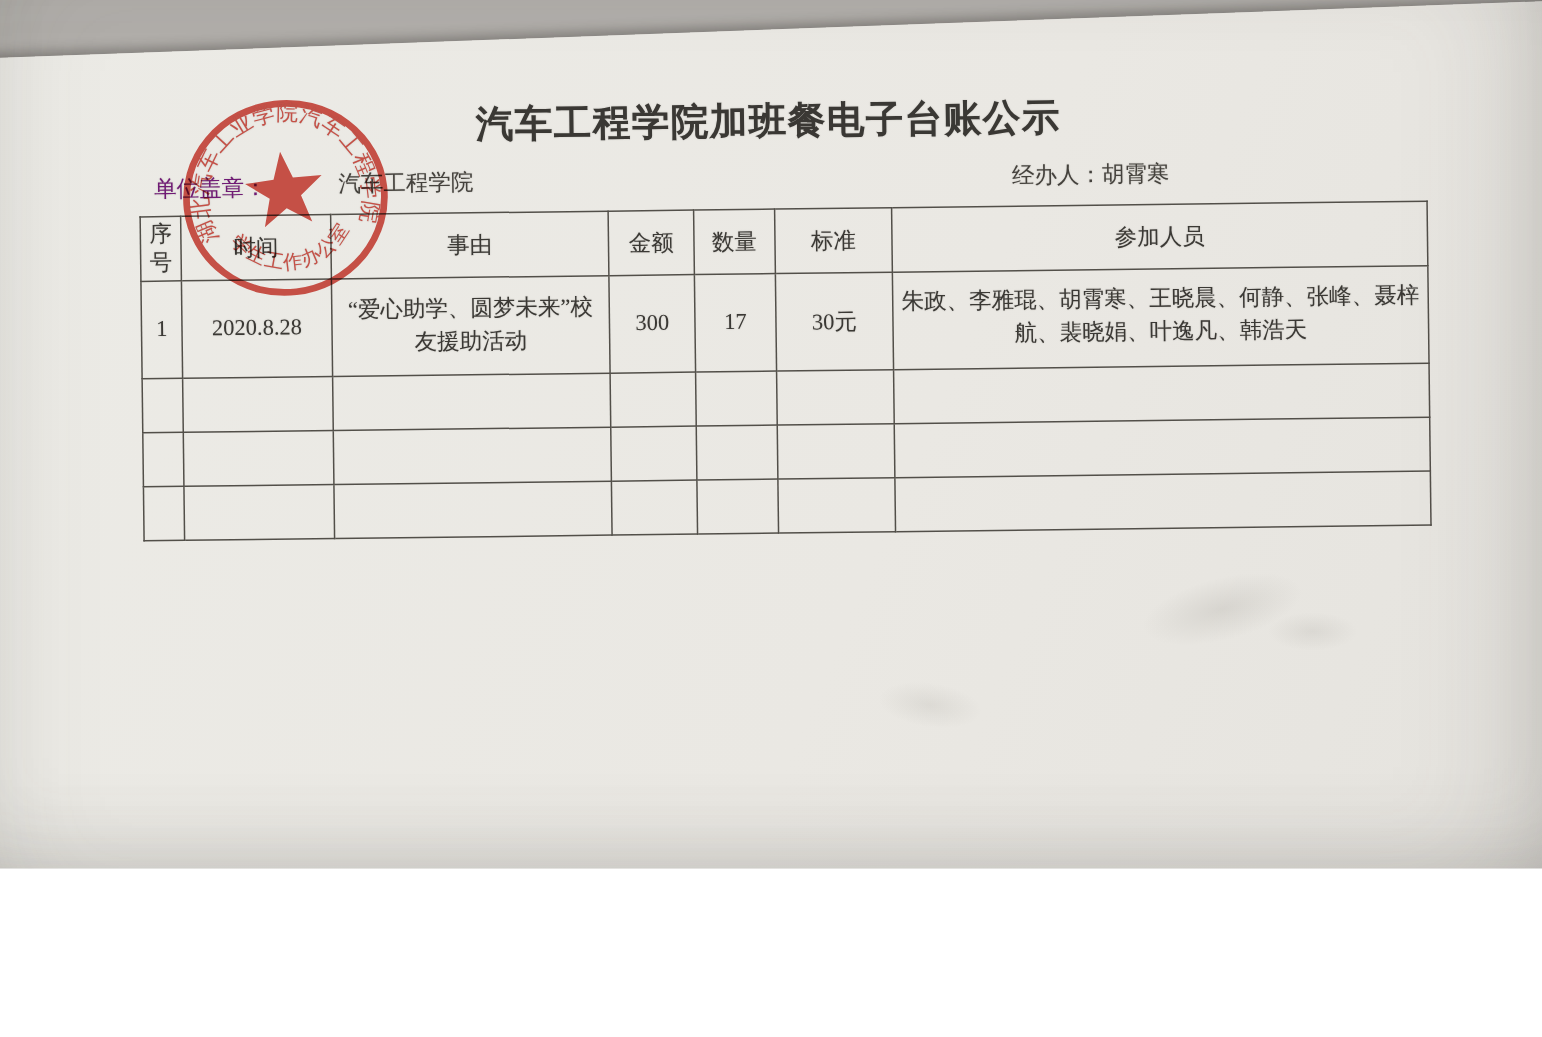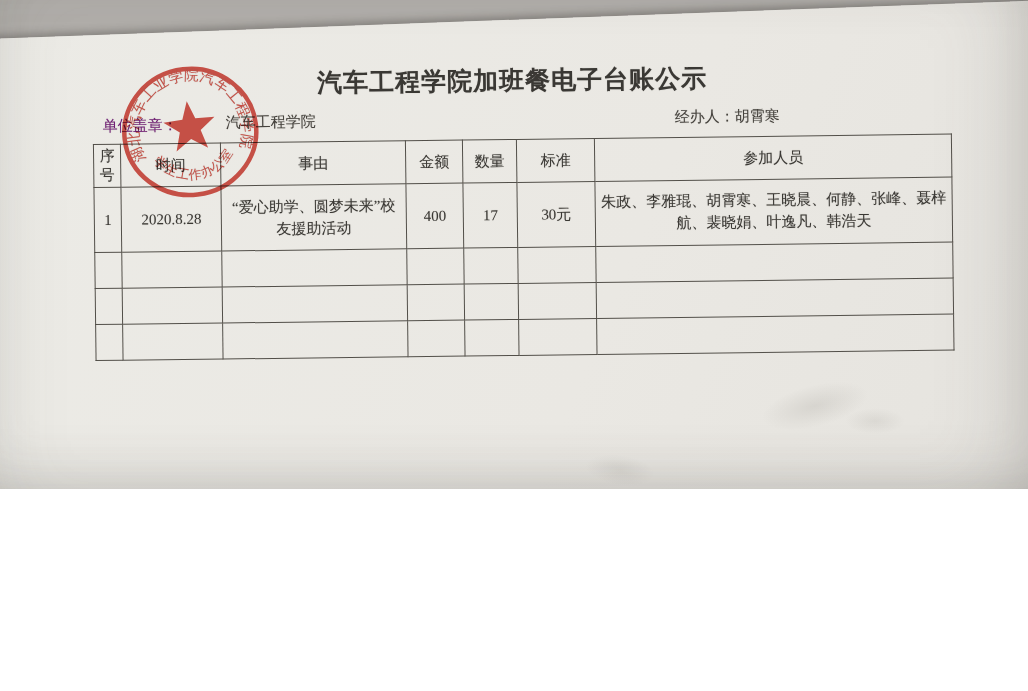--- a/index.html
+++ b/index.html
@@ -1,17 +1,17 @@
 <!DOCTYPE html>
 <html><head>
 <meta charset="utf-8">
 <style>
   html,body{margin:0;padding:0;}
   .stage{
-    position:relative;width:1028px;height:489px;overflow:hidden;
+    position:relative;width:1028px;height:579px;overflow:hidden;
     background:#b2afab;
     font-family:"Liberation Serif","DejaVu Serif",serif;
   }
   .paper{
     position:absolute;left:-40px;top:40px;width:1300px;height:900px;
     transform-origin:0 0;transform:rotate(-2.1deg);
     background:linear-gradient(115deg,#ecebe6 0%,#eae8e3 45%,#e2e0db 100%);
     box-shadow:0 -3px 8px rgba(40,38,35,.35);
   }
   .content{
@@ -94,21 +94,21 @@
           <th>数量</th>
           <th>标准</th>
           <th>参加人员</th>
         </tr>
       </thead>
       <tbody>
         <tr class="r1">
           <td>1</td>
           <td>2020.8.28</td>
           <td class="reason">“爱心助学、圆梦未来”校友援助活动</td>
-          <td>400</td>
+          <td>300</td>
           <td>17</td>
           <td>30元</td>
           <td class="participants">朱政、李雅琨、胡霄寒、王晓晨、何静、张峰、聂梓航、裴晓娟、叶逸凡、韩浩天</td>
         </tr>
         <tr class="empty">
           <td></td>
             <td></td>
           <td></td>
             <td></td>
           <td></td>

